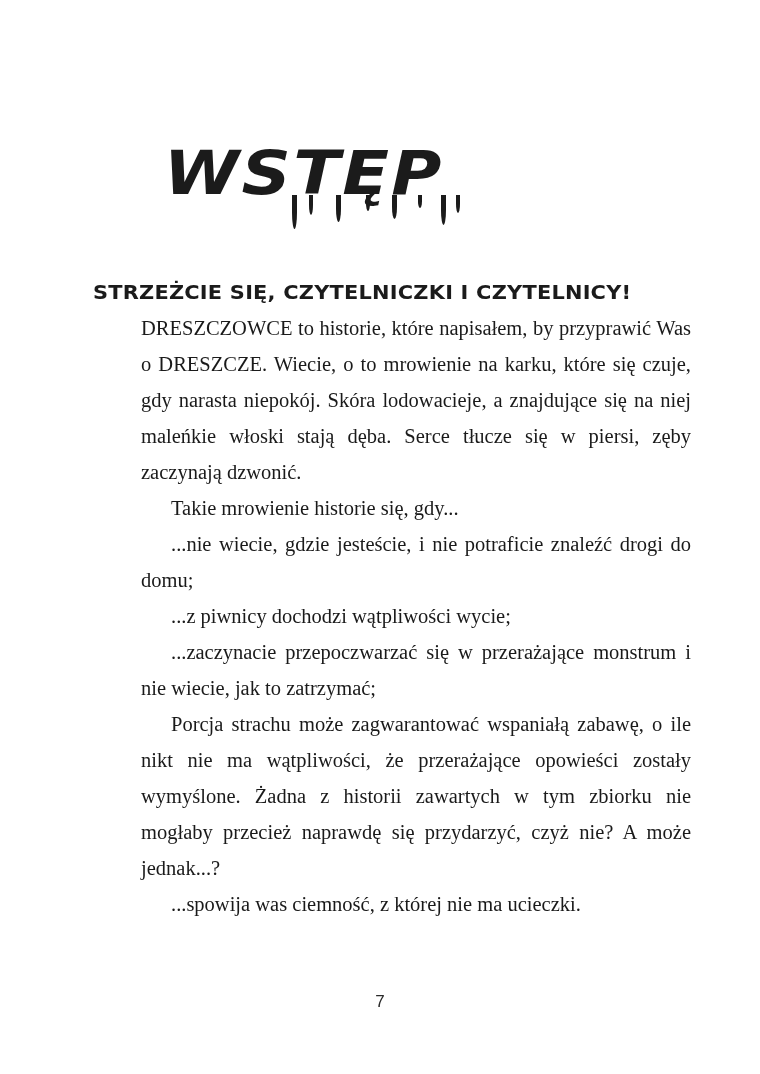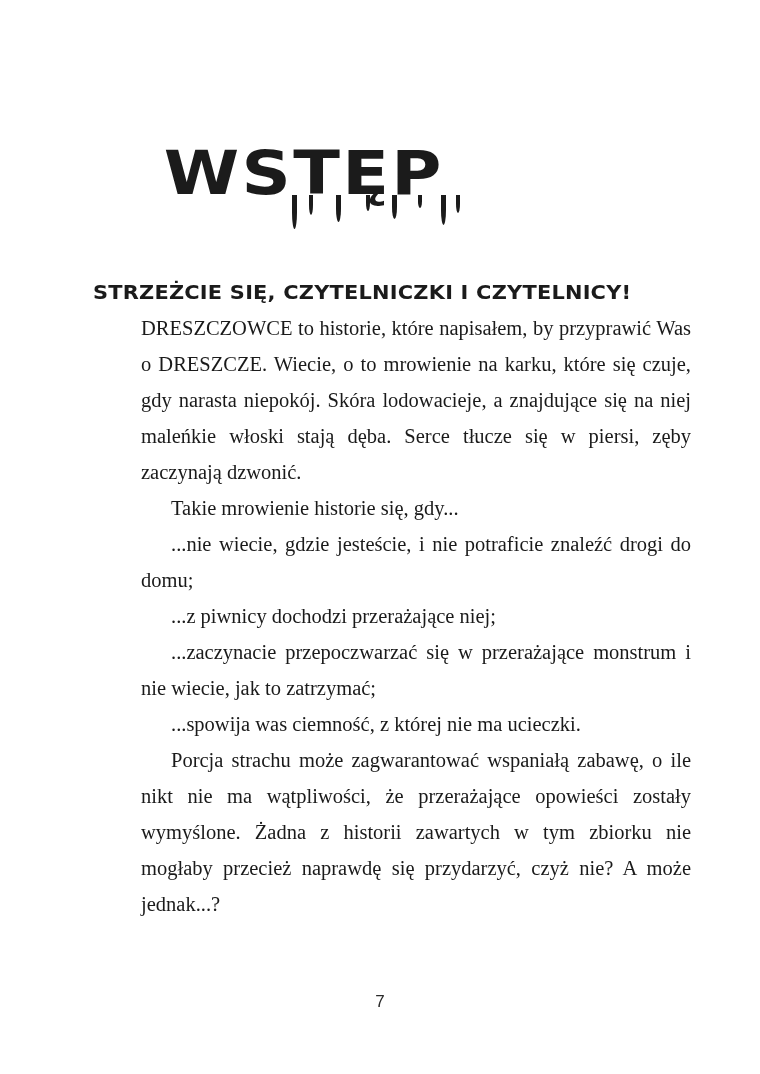--- a/index.html
+++ b/index.html
@@ -24,20 +24,21 @@
   }
 
   
   .chapter-title-wrap {
     position: absolute;
     left: 0;
     top: 143px;
     width: 608px;
     text-align: center;
     line-height: 1;
+    font-style: italic;
   }
   .chapter-title {
     display: inline-block;
     font-family: "DejaVu Sans", "Liberation Sans", sans-serif;
     font-weight: 700;
     font-size: 58px;
     letter-spacing: 2px;
     color: #1b1b1b;
     
     transform: scaleX(1.18) scaleY(1.05);
@@ -121,21 +122,21 @@
     <span class="drip" style="left:441px; top:52px; width:5px; height:30px;"></span>
     <span class="drip" style="left:456px; top:52px; width:4px; height:18px;"></span>
   </div>
 
   <div class="section-heading">STRZEŻCIE SIĘ, CZYTELNICZKI I CZYTELNICY!</div>
 
   <div class="body-block">
     <p>DRESZCZOWCE to historie, które napisałem, by przyprawić Was o DRESZCZE. Wiecie, o to mrowienie na karku, które się czuje, gdy narasta niepokój. Skóra lodowacieje, a znajdujące się na niej maleńkie włoski stają dęba. Serce tłucze się w piersi, zęby zaczynają dzwonić.</p>
     <p class="indent">Takie mrowienie historie się, gdy...</p>
     <p class="indent">...nie wiecie, gdzie jesteście, i nie potraficie znaleźć drogi do domu;</p>
-    <p class="indent">...z piwnicy dochodzi przerażające niej;</p>
+    <p class="indent">...z piwnicy dochodzi wątpliwości wycie;</p>
     <p class="indent">...zaczynacie przepoczwarzać się w przerażające monstrum i nie wiecie, jak to zatrzymać;</p>
+    <p class="indent">Porcja strachu może zagwarantować wspaniałą zabawę, o ile nikt nie ma wątpliwości, że przerażające opowieści zostały wymyślone. Żadna z historii zawartych w tym zbiorku nie mogłaby przecież naprawdę się przydarzyć, czyż nie? A może jednak...?</p>
     <p class="indent">...spowija was ciemność, z której nie ma ucieczki.</p>
-    <p class="indent">Porcja strachu może zagwarantować wspaniałą zabawę, o ile nikt nie ma wątpliwości, że przerażające opowieści zostały wymyślone. Żadna z historii zawartych w tym zbiorku nie mogłaby przecież naprawdę się przydarzyć, czyż nie? A może jednak...?</p>
   </div>
 
   <div class="page-number">7</div>
 
 </div>
 
 </body></html>

